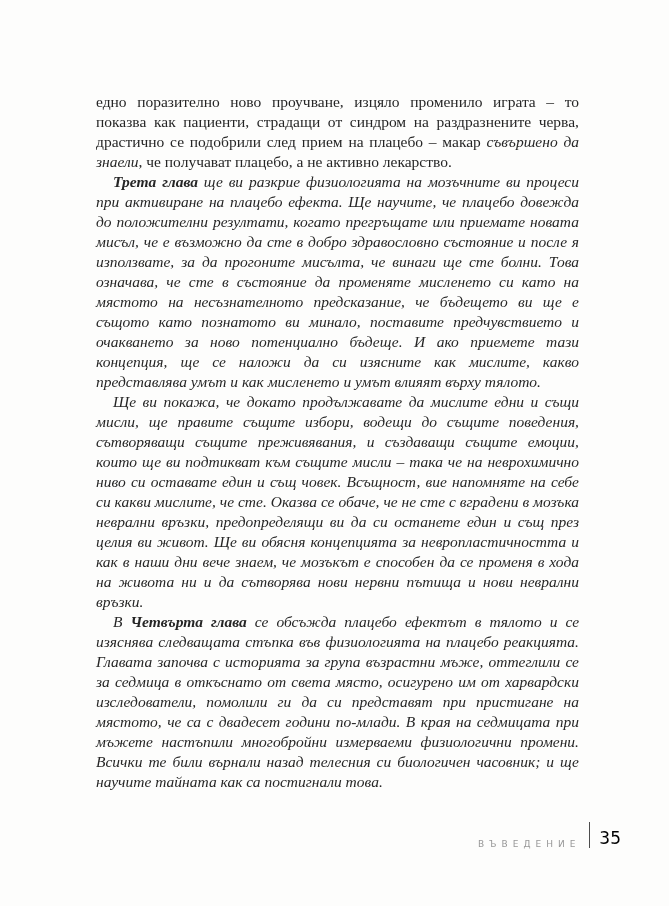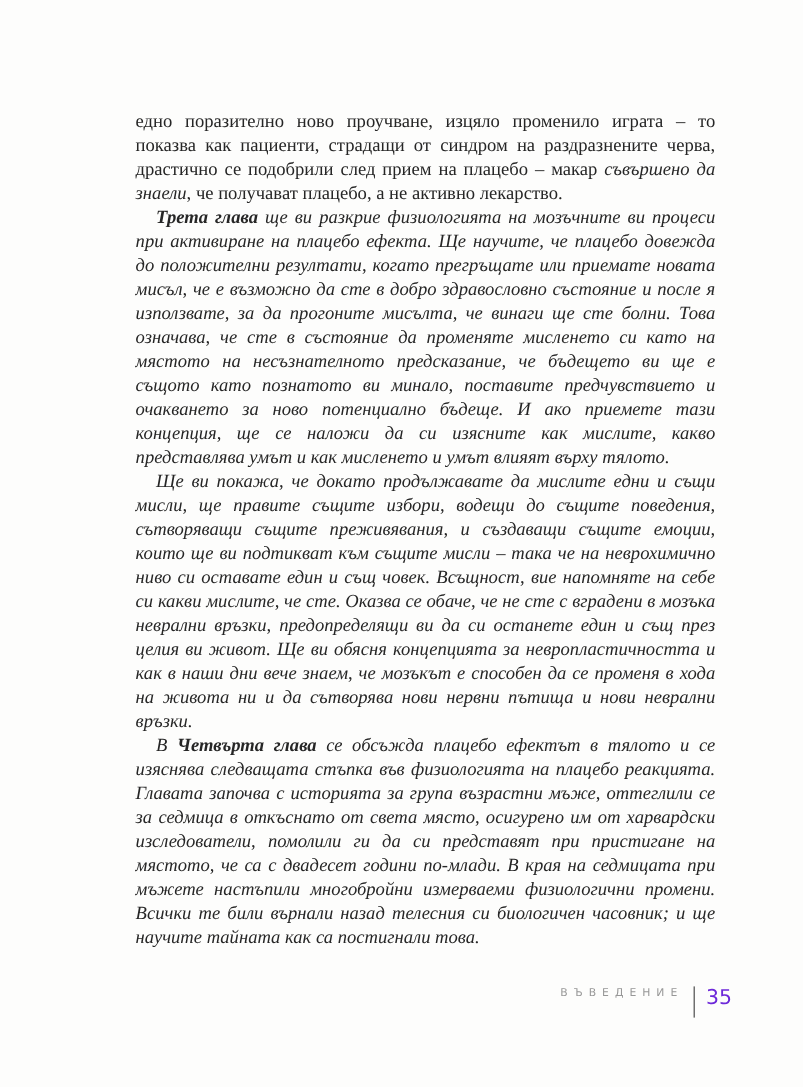--- a/index.html
+++ b/index.html
@@ -14,49 +14,48 @@
     background: #fdfdfc;
   }
   .text-block {
     position: absolute;
     left: 96px; top: 92px; width: 483px;
     font-family: "Liberation Serif", "DejaVu Serif", serif;
     font-size: 15.5px;
     line-height: 20px;
     color: #262626;
     text-align: justify;
-    margin-left: 17px;
   }
   .para { margin: 0; padding: 0; }
   .para.indent { text-indent: 17px; font-style: italic; }
   .para.flush-last { text-align-last: justify; }
   .bold { font-weight: 700; }
   .italic { font-style: italic; }
 
   .footer {
     position: absolute;
-    top: 822px; right: 59px;
-    display: flex; align-items: flex-start; gap: 9px;
+    top: 822px; right: 48px;
+    display: flex; align-items: flex-end; gap: 9px;
   }
   .section-label {
     font-family: "DejaVu Sans", "Liberation Sans", sans-serif;
     font-size: 9px;
     letter-spacing: 5px;
     color: #979797;
     white-space: nowrap;
     transform: translateY(1px);
   }
   .divider {
     width: 1px; height: 26px;
     background: #4d4d4d;
   }
   .page-number {
     font-family: "DejaVu Sans", "Liberation Sans", sans-serif;
     font-size: 17px;
-    color: #6d28d9;
+    color: #000000;
   }
 </style>
 </head>
 <body>
 
 <div class="page">
 
   <main class="text-block">
       <p class="para"><span>едно поразително ново проучване, изцяло променило играта – то показва как пациенти, страдащи от синдром на раздразнените черва, драстично се подобрили след прием на плацебо – макар </span><span class="italic">съвършено да знаели</span><span>, че получават плацебо, а не активно лекарство.</span></p>
       <p class="para indent"><span class="bold">Трета глава</span><span> ще ви разкрие физиологията на мозъчните ви процеси при активиране на плацебо ефекта. Ще научите, че плацебо довежда до положителни резултати, когато прегръщате или приемате новата мисъл, че е възможно да сте в добро здравословно състояние и после я използвате, за да прогоните мисълта, че винаги ще сте болни. Това означава, че сте в състояние да променяте мисленето си като на мястото на несъзнателното предсказание, че бъдещето ви ще е същото като познатото ви минало, поставите предчувствието и очакването за ново потенциално бъдеще. И ако приемете тази концепция, ще се наложи да си изясните как мислите, какво представлява умът и как мисленето и умът влияят върху тялото.</span></p>

